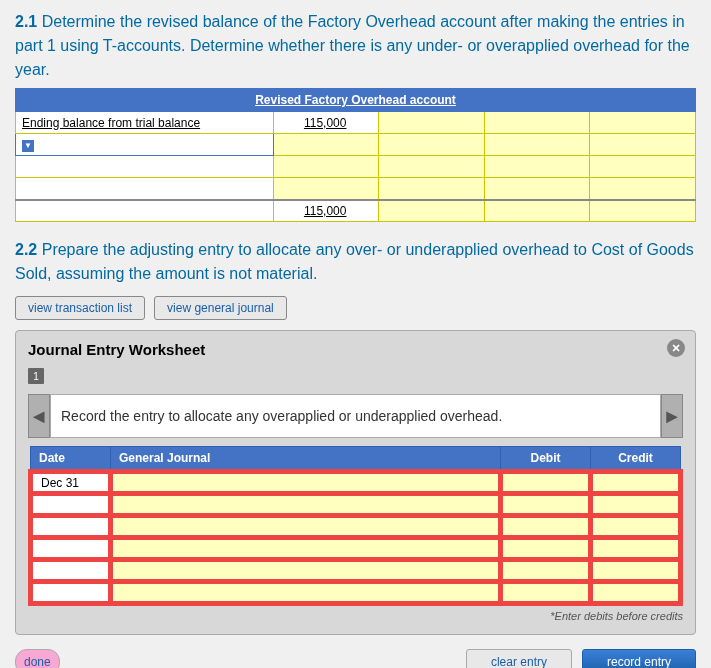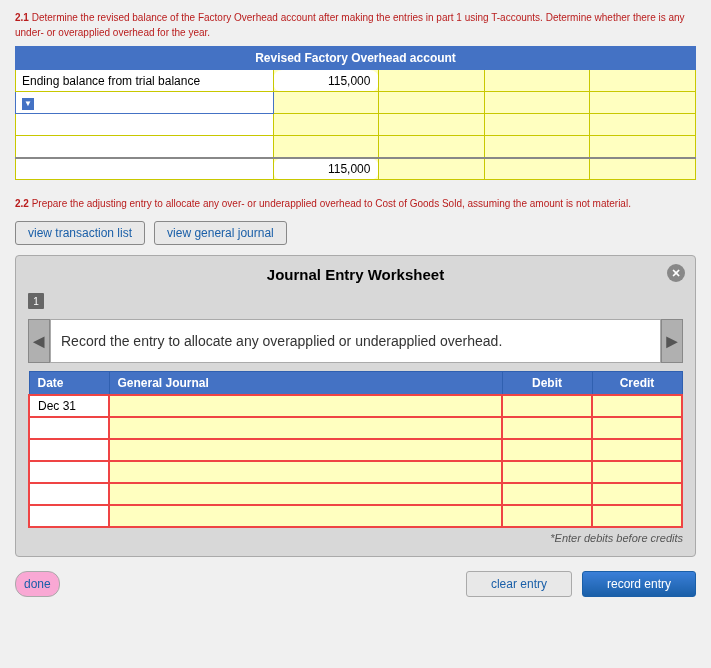--- a/index.html
+++ b/index.html
@@ -7,22 +7,22 @@
       font-family: Arial, sans-serif;
       font-size: 12px;
       background: #f0f0f0;
       color: #000;
       width: 711px;
       min-height: 668px;
       padding: 10px 15px;
     }
 
     .section-label {
-      font-size: 10px;
-      color: #b91c1c;
+      font-size: 16px;
+      color: #0369a1;
       margin-bottom: 6px;
       line-height: 1.5;
     }
     .section-label span.num {
       font-weight: bold;
     }
 
     
     .t-account-wrapper {
       margin-bottom: 16px;
@@ -40,32 +40,32 @@
       font-weight: bold;
       font-size: 12px;
       padding: 4px 6px;
       border: 1px solid #4472c4;
     }
     .t-account-table td {
       border: 1px solid #c8c800;
       padding: 2px 6px;
       height: 22px;
       background: #ffffc0;
+      text-decoration: underline;
     }
     .t-account-table .white-cell {
       background: white;
     }
     .t-account-table .input-cell {
       background: white;
       border: 1px solid #4472c4;
     }
     .t-account-table .num-cell {
-      text-align: right;
+      text-align: center;
       padding-right: 8px;
-      border-radius: 9px;
     }
 
     
     .section-22 {
       margin-top: 10px;
       margin-bottom: 10px;
     }
 
     
     .btn-row {
@@ -90,21 +90,20 @@
       border-radius: 4px;
       padding: 10px 12px 12px 12px;
       position: relative;
       width: 100%;
     }
     .journal-worksheet-title {
       font-size: 15px;
       font-weight: bold;
       color: #000;
       margin-bottom: 8px;
-      text-align: center;
     }
     .close-btn {
       position: absolute;
       top: 8px;
       right: 10px;
       width: 18px;
       height: 18px;
       background: #888;
       color: white;
       border-radius: 50%;
@@ -173,21 +172,21 @@
       font-weight: bold;
       padding: 4px 6px;
       border: 1px solid #3060b0;
     }
     .journal-table th.date-col { width: 80px; text-align: left; padding-left: 8px; }
     .journal-table th.gj-col { text-align: left; padding-left: 8px; }
     .journal-table th.debit-col { width: 90px; }
     .journal-table th.credit-col { width: 90px; }
 
     .journal-table td {
-      border: 2px solid #ef4444;
+      border: 5px solid #ef4444;
       height: 22px;
       background: #ffffc0;
       padding: 0 4px;
       font-size: 12px;
     }
     .journal-table td.date-cell {
       background: white;
       padding-left: 8px;
     }
     .journal-table td.gj-cell {

